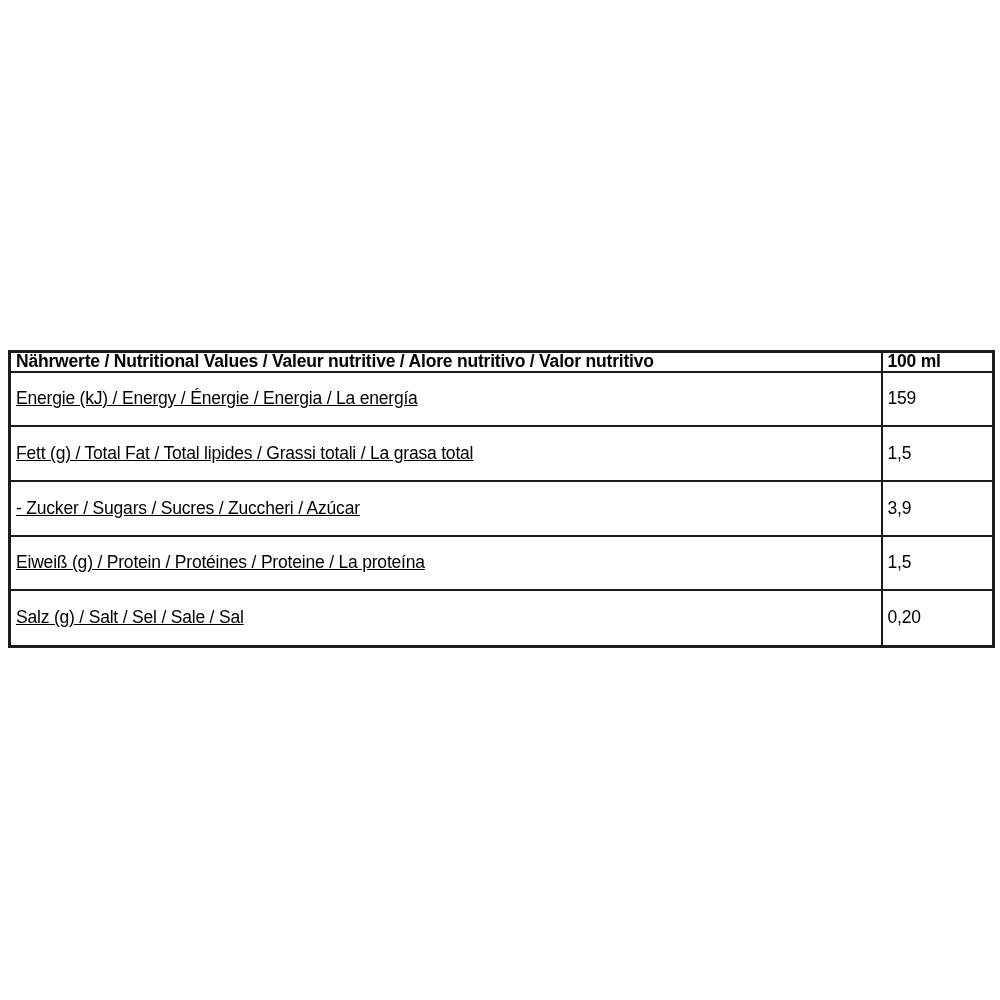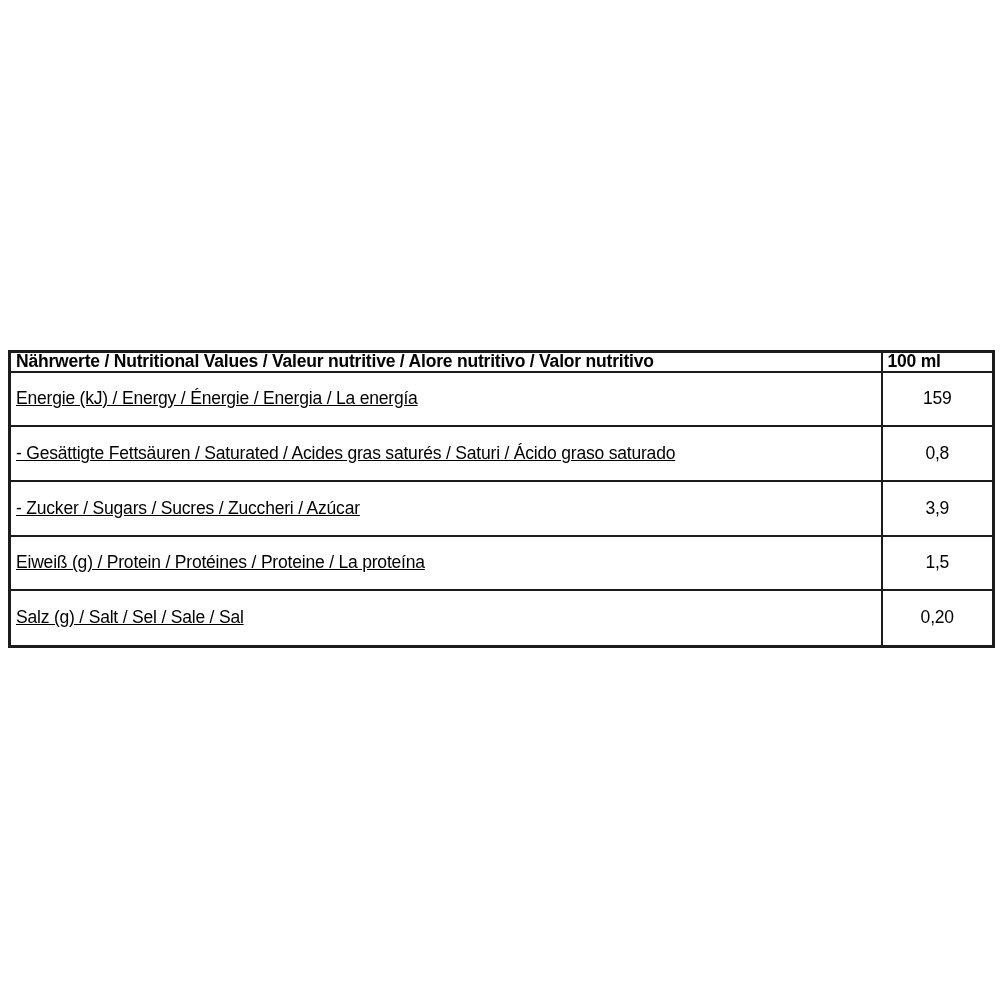--- a/index.html
+++ b/index.html
@@ -57,21 +57,21 @@
   }
   .value-col {
     width: 112px;
   }
   th.value-cell {
     text-align: left;
     font-weight: bold;
     padding-left: 8px;
   }
   td.value-cell {
-    text-align: center;
+    text-align: left;
     padding-right: 4px;
   }
 </style>
 </head>
 <body>
 
 <div class="page">
   <table class="nutri-table">
     <colgroup>
       <col>
@@ -82,22 +82,22 @@
         <th class="label-cell">Nährwerte / Nutritional Values / Valeur nutritive / Alore nutritivo / Valor nutritivo</th>
         <th class="value-cell">100 ml</th>
       </tr>
     </thead>
     <tbody>
       <tr>
         <td class="label-cell">Energie (kJ) / Energy / Énergie / Energia / La energía</td>
         <td class="value-cell">159</td>
       </tr>
       <tr>
-        <td class="label-cell">- Gesättigte Fettsäuren / Saturated / Acides gras saturés / Saturi / Ácido graso saturado</td>
-        <td class="value-cell">0,8</td>
+        <td class="label-cell">Fett (g) / Total Fat / Total lipides / Grassi totali / La grasa total</td>
+        <td class="value-cell">1,5</td>
       </tr>
       <tr>
         <td class="label-cell">- Zucker / Sugars / Sucres / Zuccheri / Azúcar</td>
         <td class="value-cell">3,9</td>
       </tr>
       <tr>
         <td class="label-cell">Eiweiß (g) / Protein / Protéines / Proteine / La proteína</td>
         <td class="value-cell">1,5</td>
       </tr>
       <tr>

